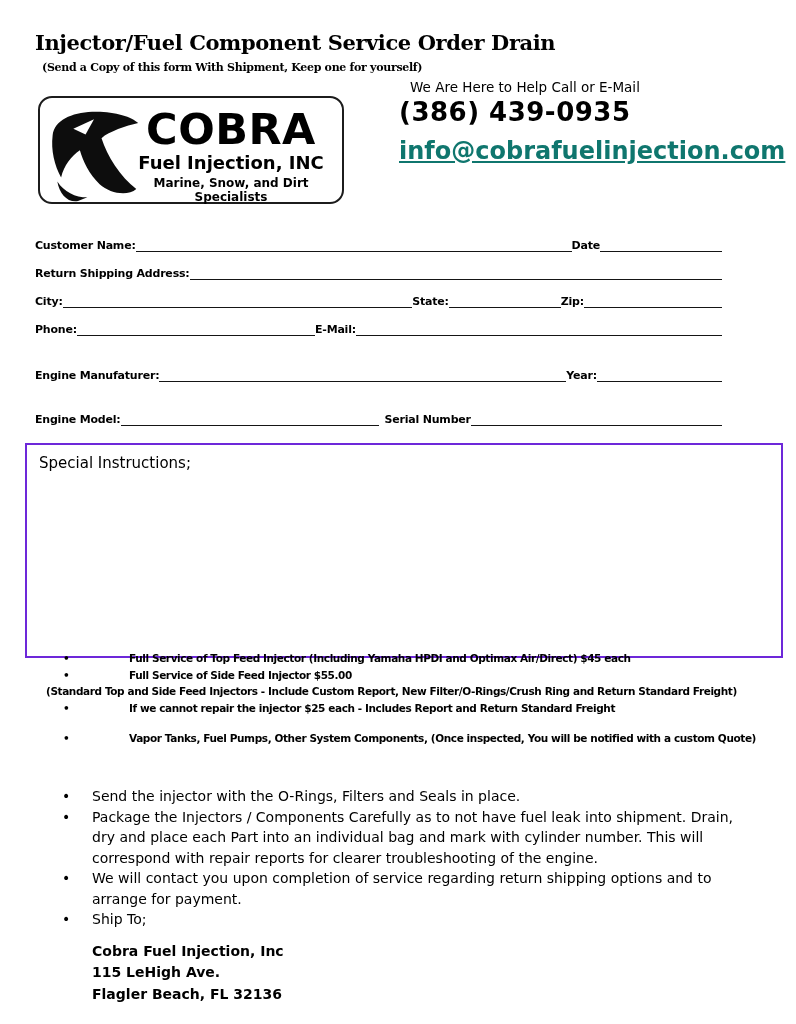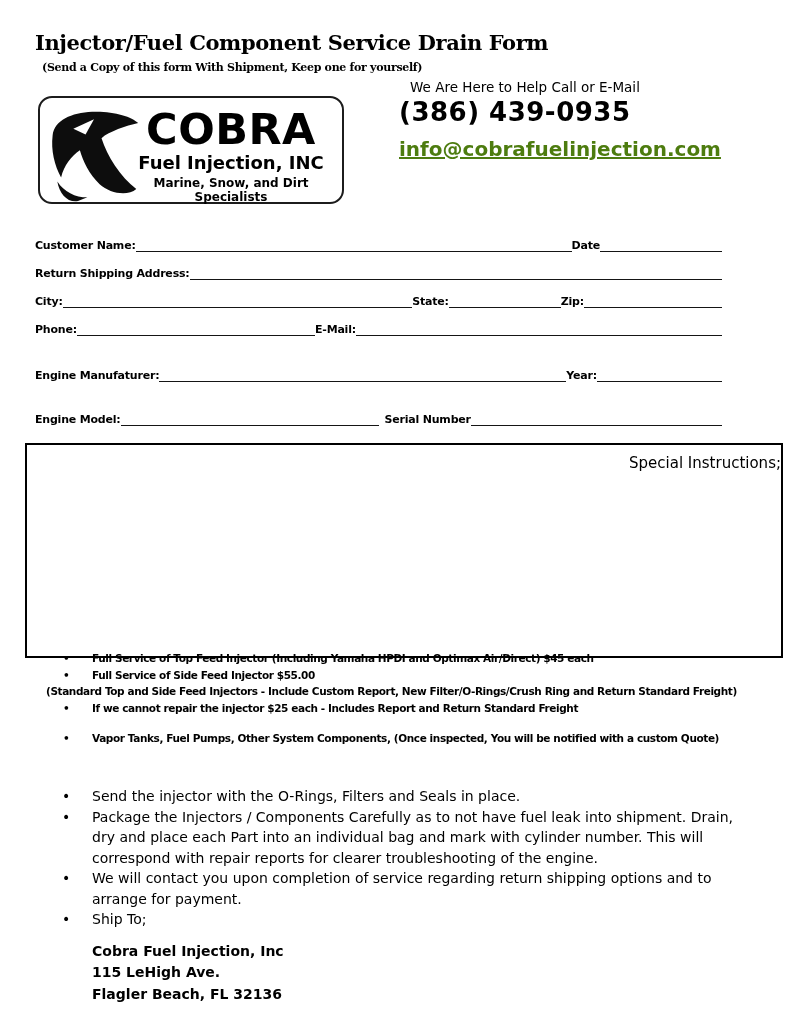--- a/index.html
+++ b/index.html
@@ -26,22 +26,22 @@
   .help-text{
     position:absolute;left:410px;top:79px;
     font-size:13.5px;white-space:nowrap;
   }
   .phone{
     position:absolute;left:399px;top:97px;
     font-size:26px;font-weight:700;letter-spacing:0.5px;white-space:nowrap;
   }
   .email{
     position:absolute;left:399px;top:137px;
-    font-size:20px;font-weight:700;
-    color:#4d7c0f;text-decoration:underline;white-space:nowrap;
+    font-size:24px;font-weight:700;
+    color:#0f766e;text-decoration:underline;white-space:nowrap;
   }
   
   .logo-box{
     position:absolute;left:38px;top:96px;
     width:306px;height:108px;box-sizing:border-box;
     border:2px solid #1c1c1c;border-radius:14px;
     background:#fff;
     display:flex;align-items:center;padding:16px 8px 5px 6px;
   }
   .logo-snake{flex:0 0 96px;height:94px;}
@@ -62,52 +62,52 @@
   .flabel{white-space:nowrap;line-height:13px;}
   .fline{
     border-bottom:1.4px solid #151515;
     height:13px;align-self:flex-end;
   }
   .grow{flex:1 1 auto;}
   
   .si-box{
     position:absolute;left:25px;top:443px;
     width:758px;height:215px;box-sizing:border-box;
-    border:2px solid #000000;background:#fff;text-align:right;
+    border:2px solid #6d28d9;background:#fff;
   }
   .si-label{font-size:15px;padding:9px 0 0 12px;}
   
   .pricing{
     position:absolute;left:35px;top:650px;width:750px;
     font-size:10.5px;font-weight:700;letter-spacing:-0.4px;
     line-height:16.5px;white-space:nowrap;
   }
   .p-item{display:flex;}
   .p-item .b{width:29px;padding-left:28px;flex:0 0 auto;}
-  .p-item .t{flex:0 1 auto;}
+  .p-item .t{flex:0 1 auto;margin-left:37px;}
   .p-note{padding-left:11px;}
   .gap-top{margin-top:14px;}
   
   .instructions{
     position:absolute;left:35px;top:786px;width:705px;
     font-size:14px;line-height:20.5px;
   }
   .i-item{display:flex;}
   .i-item .b{width:30px;padding-left:27px;flex:0 0 auto;}
   .i-item .t{flex:1 1 auto;}
   .ship-to-block{
     padding-left:57px;font-weight:700;line-height:21.5px;margin-top:11px;
   }
 </style>
 </head>
 <body>
 
 <div class="page">
 
-  <div class="doc-title">Injector/Fuel Component Service Drain Form</div>
+  <div class="doc-title">Injector/Fuel Component Service Order Drain</div>
   <div class="doc-subtitle">(Send a Copy of this form With Shipment, Keep one for yourself)</div>
 
   <div class="help-text">We Are Here to Help Call or E-Mail</div>
   <div class="phone">(386) 439-0935</div>
   <a class="email" href="#">info@cobrafuelinjection.com</a>
 
   <div class="logo-box">
     <svg class="logo-snake" viewBox="0 0 100 100">
       <path fill="#0d0d0d" d="M6 28 C8 12 26 4 48 3 C70 2 90 8 97 15 C84 18 66 24 58 31 C64 50 78 72 95 85 C86 93 67 90 56 80 C45 70 38 55 35 44 C26 50 18 60 15 73 C8 60 4 44 6 28 Z"></path>
       <path fill="#ffffff" d="M28 21 L50 11 L41 27 Z"></path>

